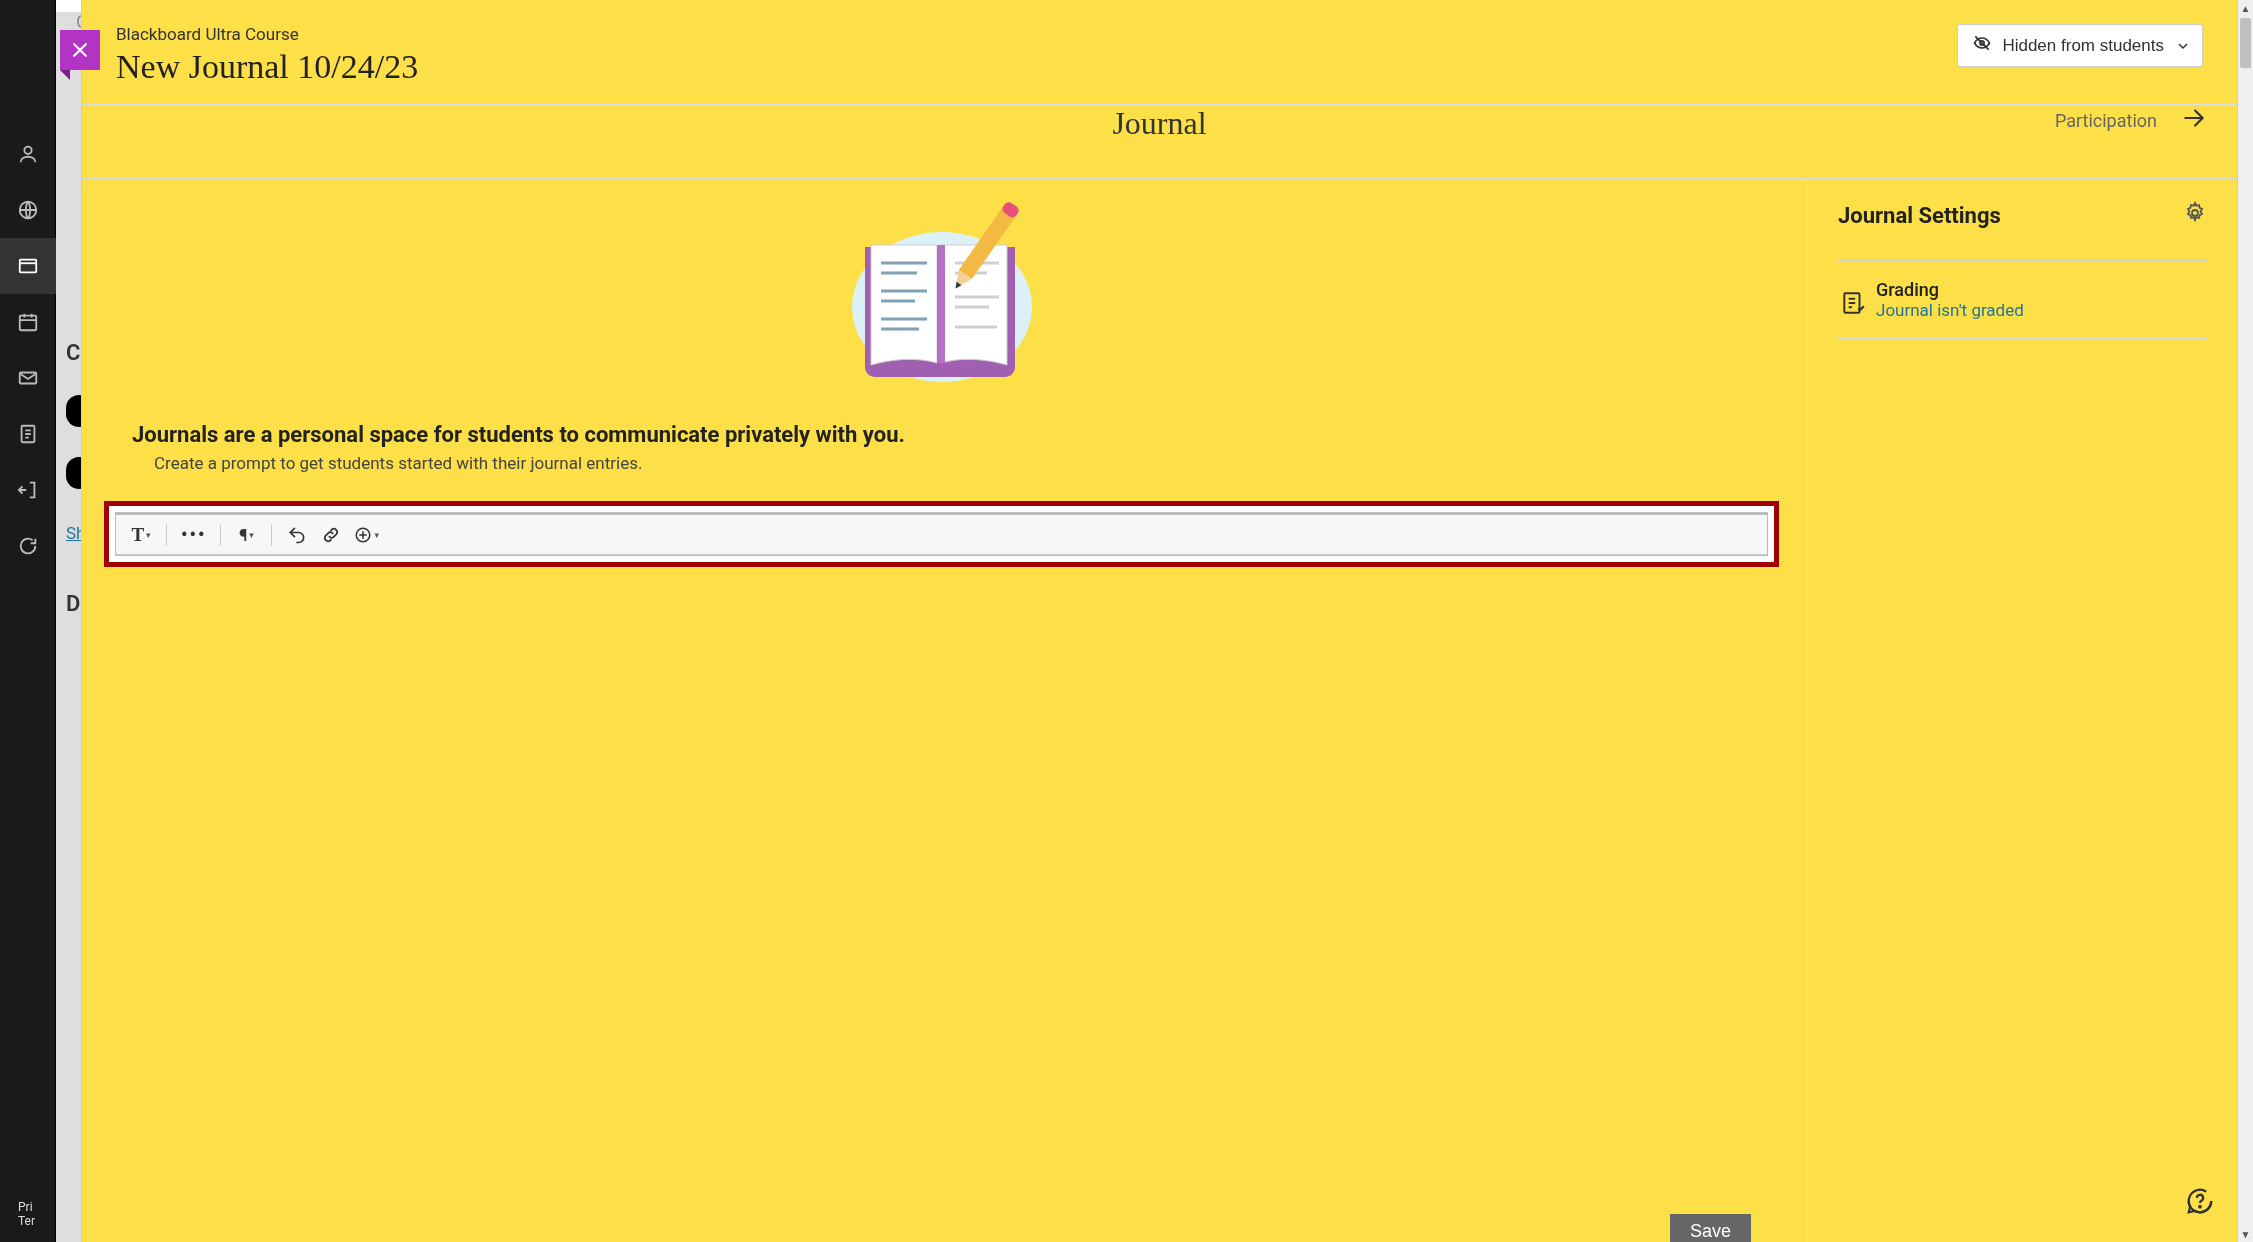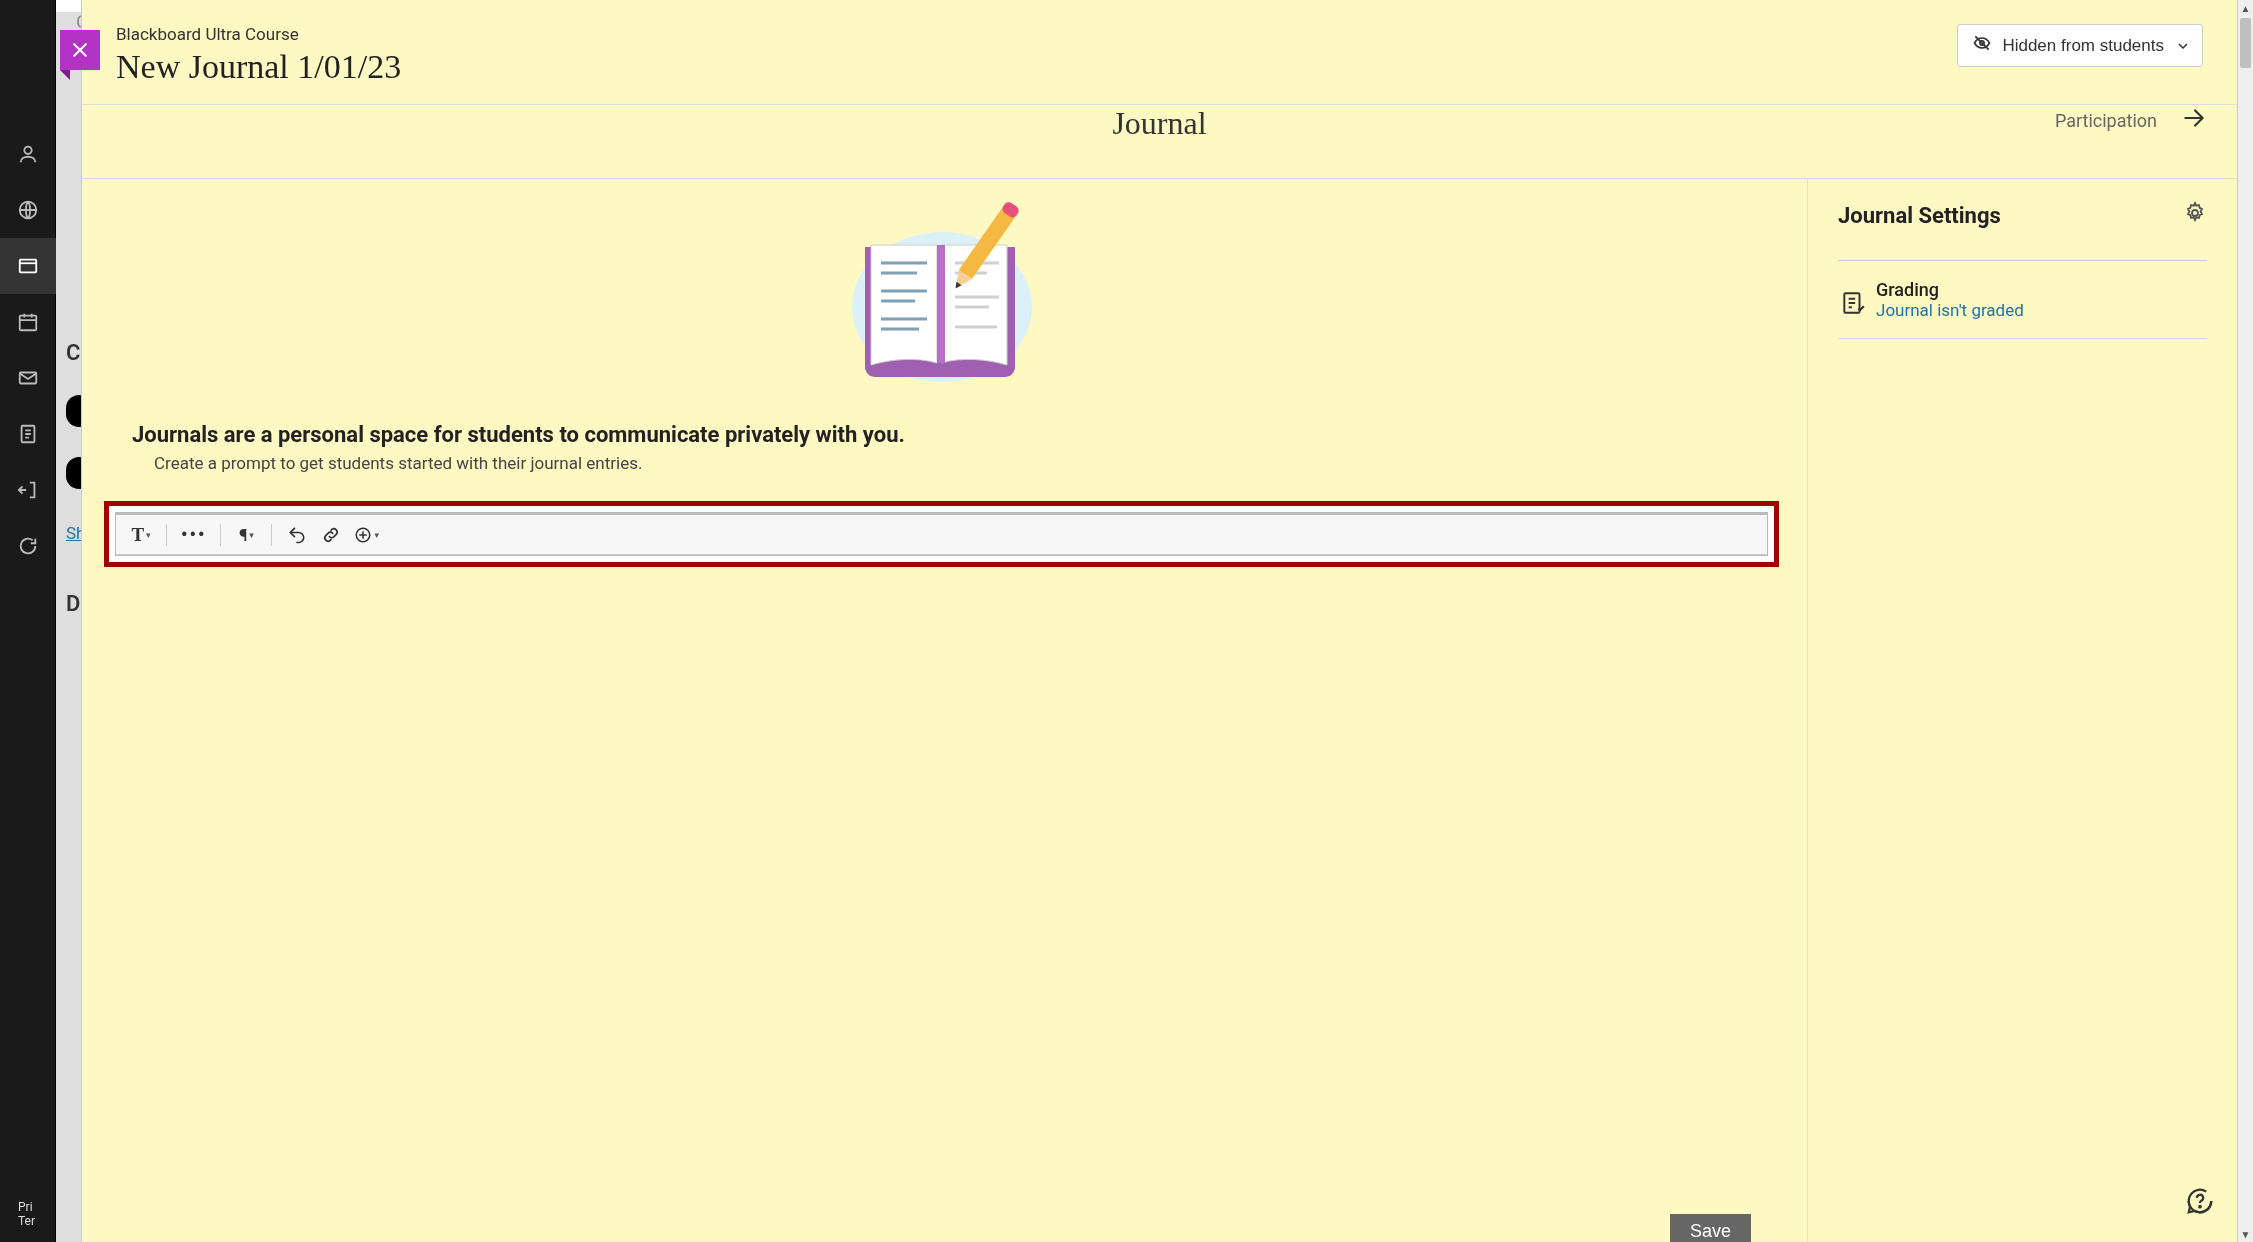--- a/index.html
+++ b/index.html
@@ -62,21 +62,21 @@
     display:block;
   }
   .bg-footer {
     position:absolute; left:18px; bottom:14px; z-index:4; font-size:12px; color:#ddd;
   }
 
   
   .panel {
     position: absolute;
     left: 81px; right: 16px; top: 0; bottom: 0;
-    background: #fef9c3;
+    background: #fde047;
     z-index: 5;
     display: flex;
     flex-direction: column;
     border-left: 1px solid #ccc;
   }
 
   
   .close-tab {
     position: absolute;
     left: -22px;
@@ -343,21 +343,21 @@
 
   <div class="close-tab">
     <svg width="20" height="20" viewBox="0 0 24 24" fill="none" stroke-width="2.5" stroke-linecap="round">
         <path d="M5 5l14 14M19 5L5 19"></path>
       </svg>
   </div>
 
   <div class="panel-header">
     <div class="hdr-left">
       <div class="course-name">Blackboard Ultra Course</div>
-      <div class="journal-title">New Journal 1/01/23</div>
+      <div class="journal-title">New Journal 10/24/23</div>
     </div>
     <button class="visibility-btn">
       <span>
         <svg width="20" height="20" viewBox="0 0 24 24" fill="none" stroke="#333" stroke-width="2">
             <path d="M3 12s3.5-6 9-6 9 6 9 6-3.5 6-9 6-9-6-9-6z"></path>
             <circle cx="12" cy="12" r="2.5"></circle>
             <path d="M4 4l16 16"></path>
           </svg>
       </span>
       <span>Hidden from students</span>

